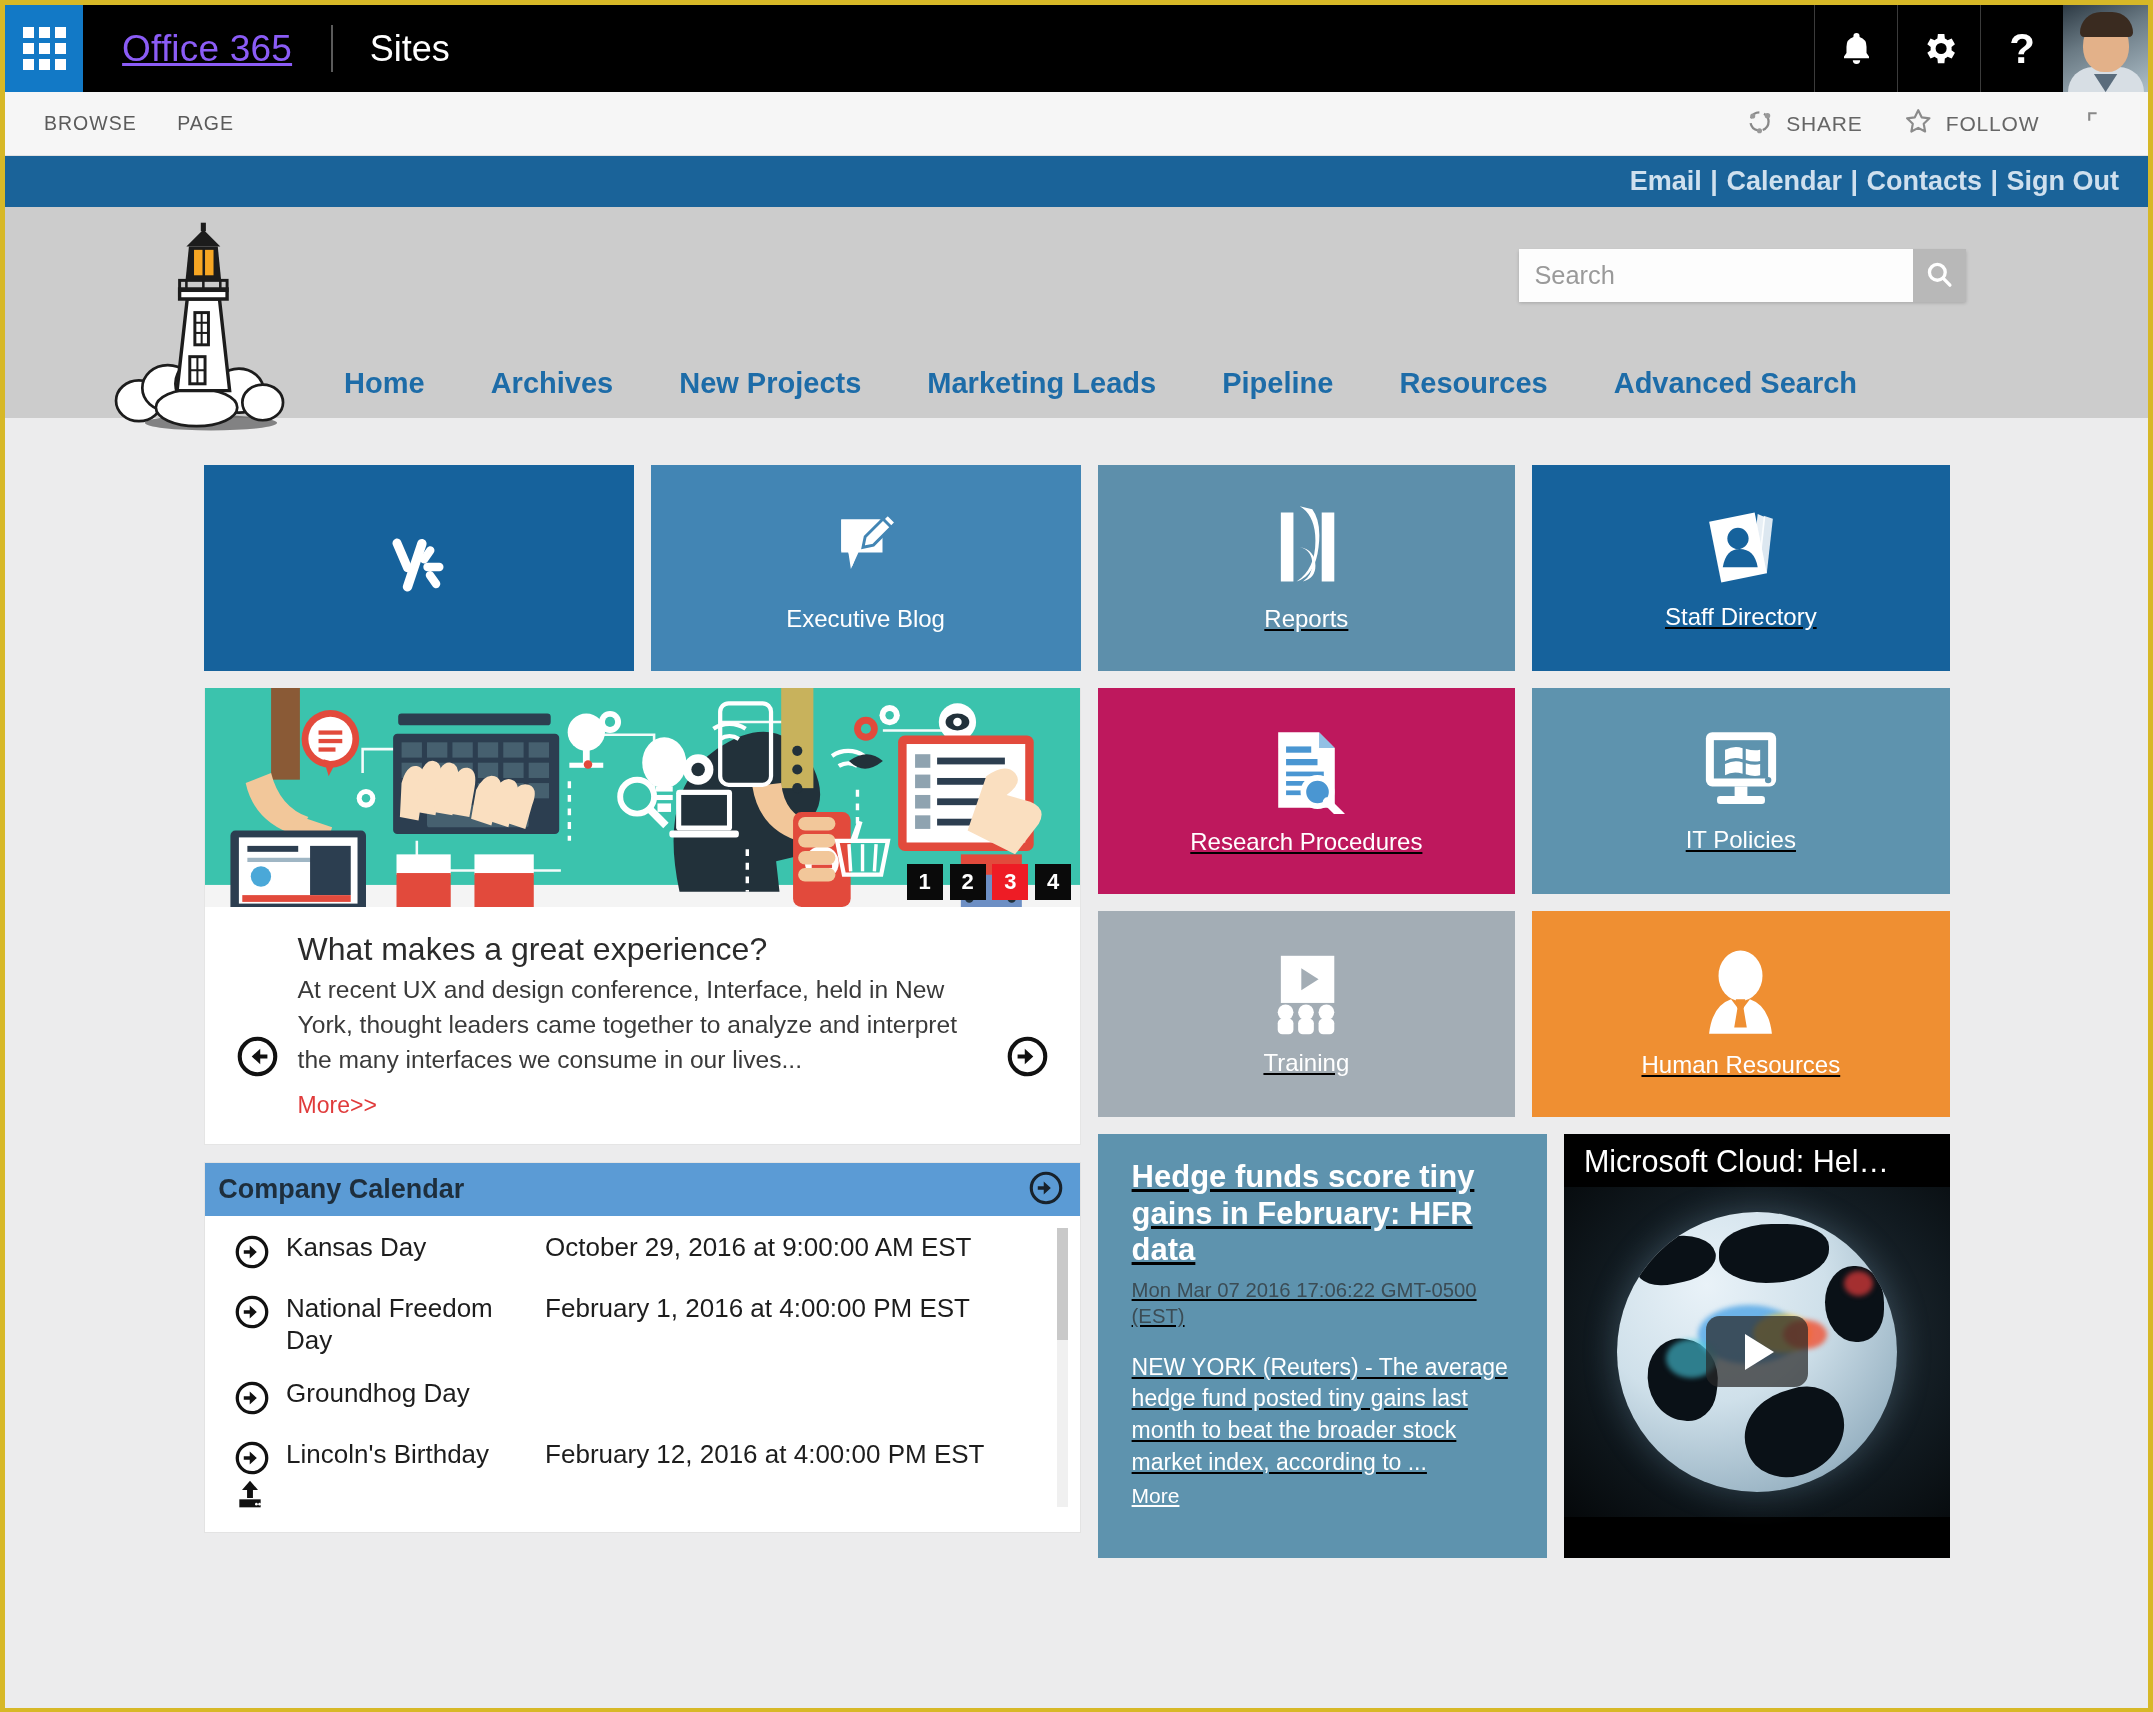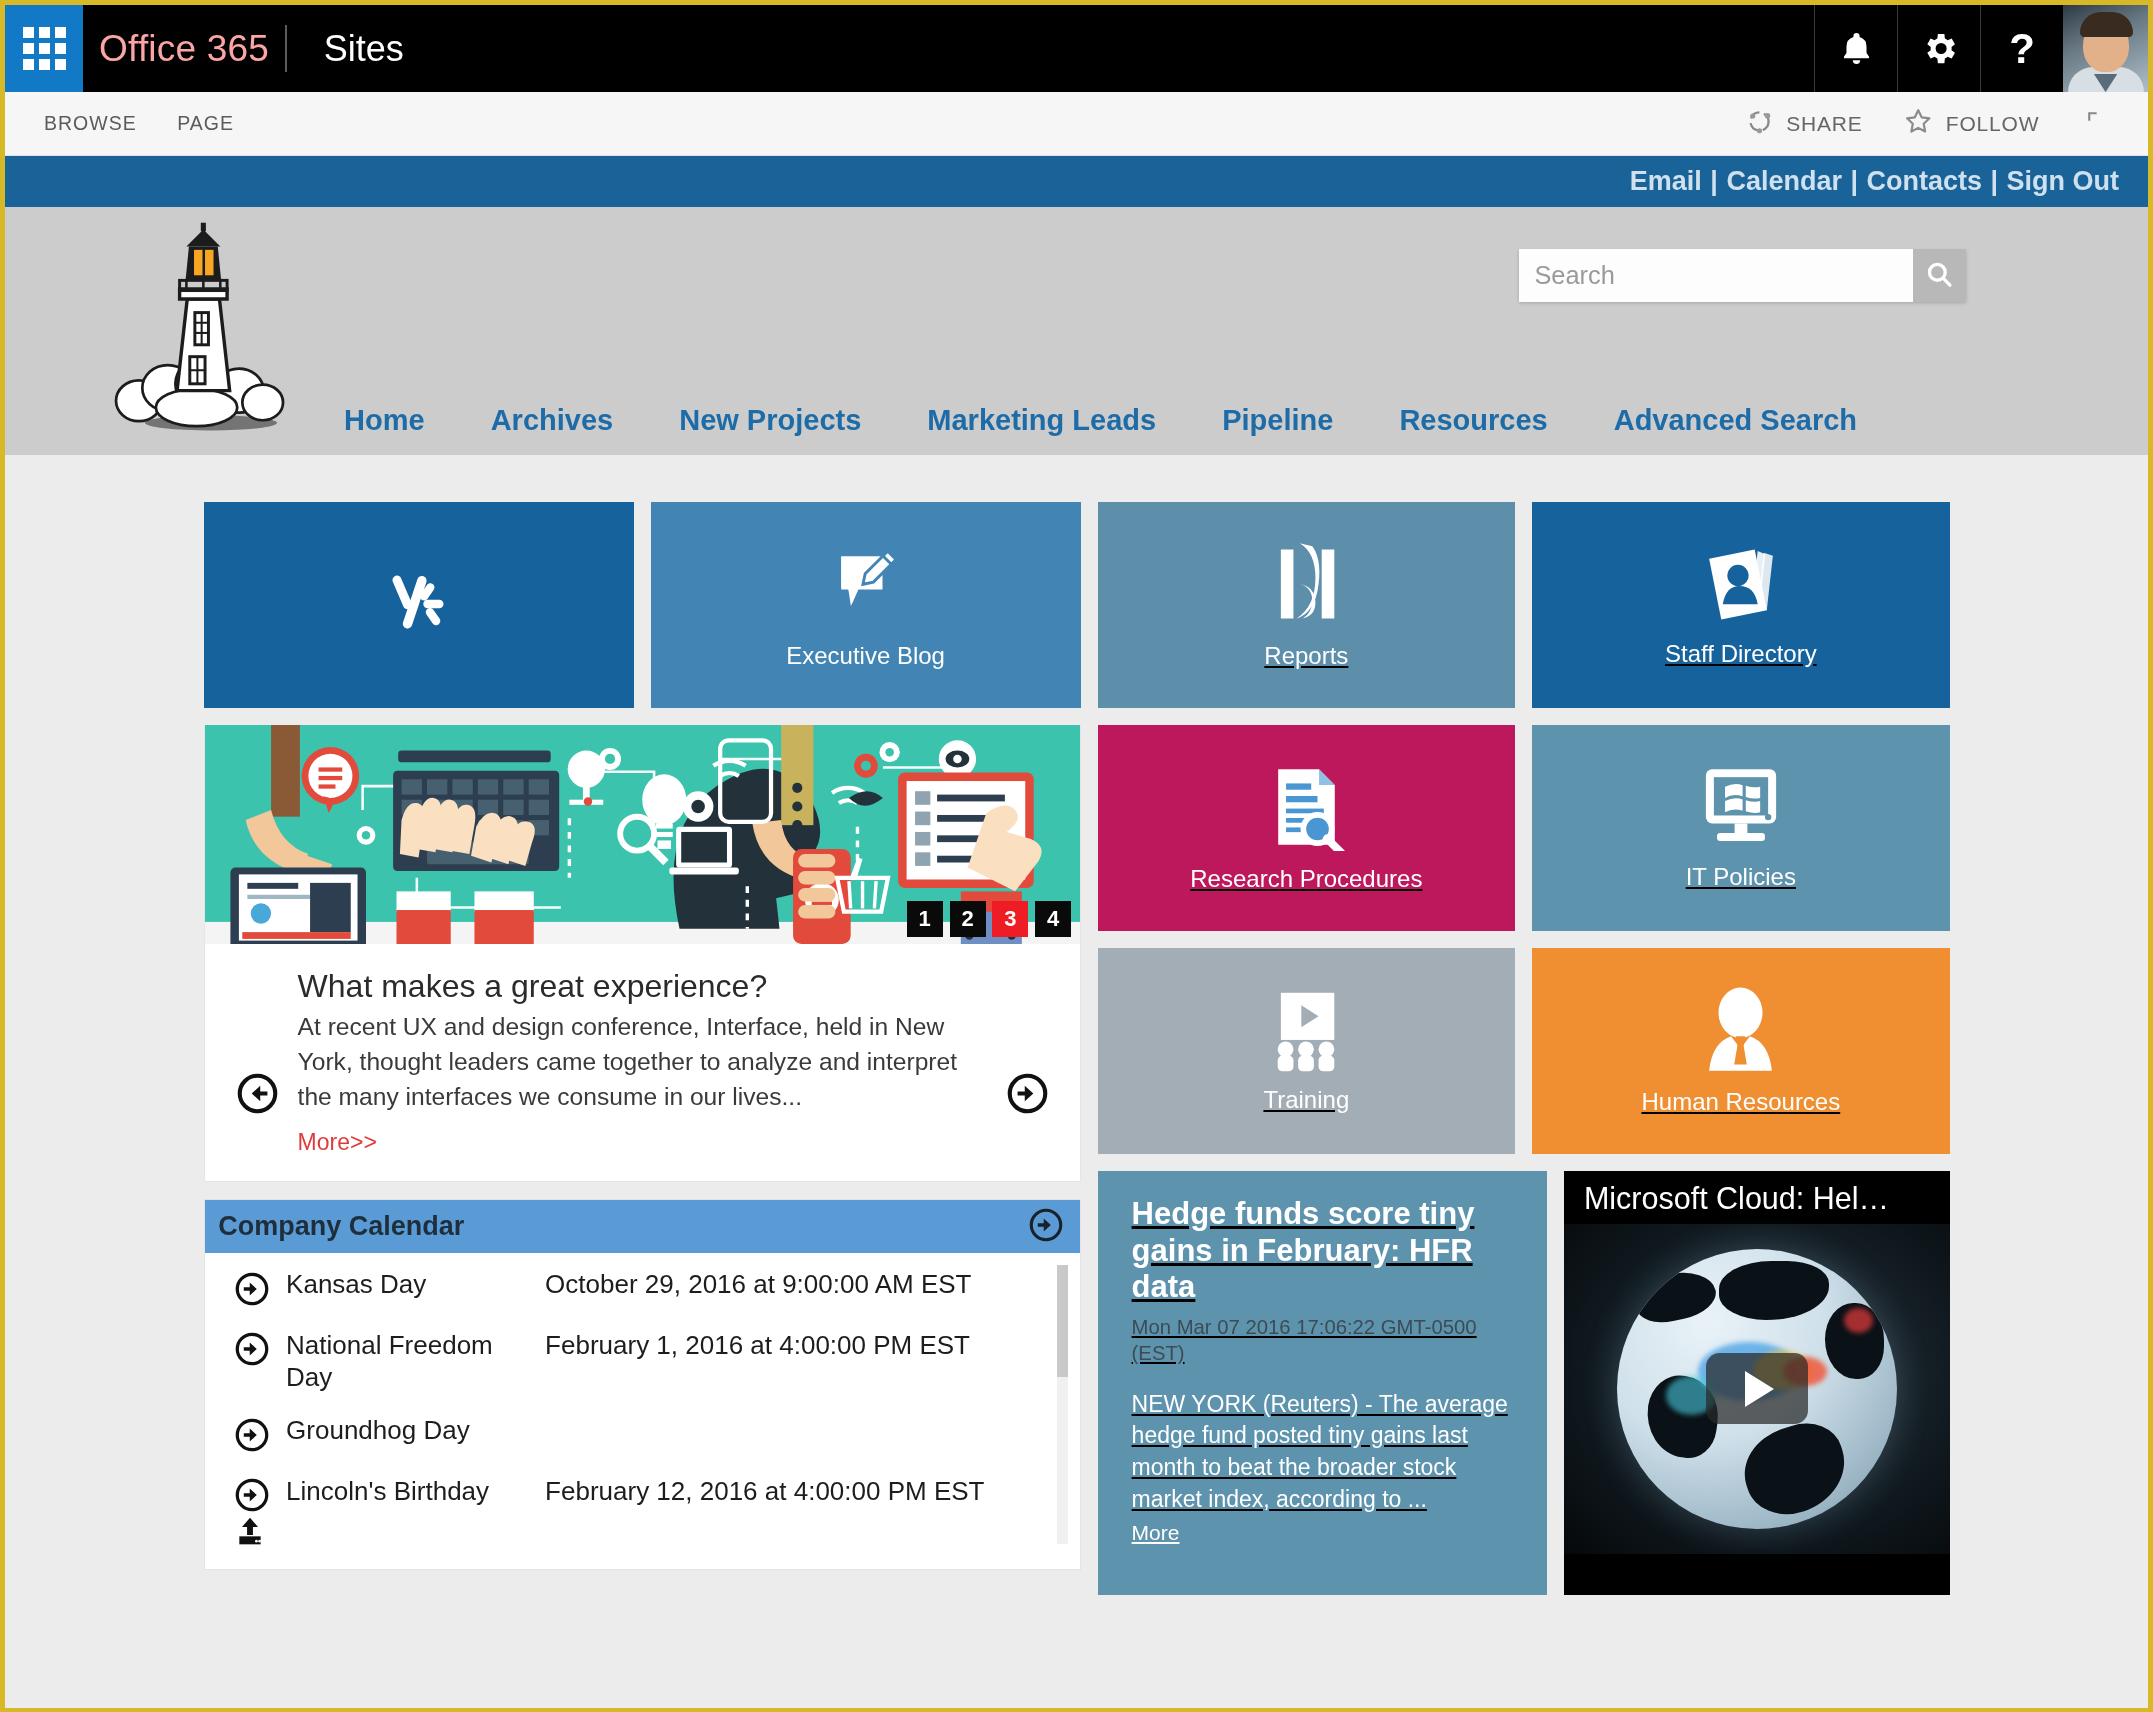--- a/index.html
+++ b/index.html
@@ -42,26 +42,27 @@
     display: grid;
     grid-template-columns: repeat(3, 11px);
     grid-template-rows: repeat(3, 11px);
     gap: 5.1px;
   }
   .waffle-grid i { background: #fff; display: block; }
 
   .suite-brand {
     display: flex;
     align-items: center;
-    padding: 0 16px;
-    color: #fca5a5;
+    padding: 0 39px;
+    color: #8b5cf6;
     font-size: 37px;
     font-weight: 400;
     letter-spacing: 0.2px;
     cursor: pointer;
+    text-decoration: underline;
   }
   .suite-sep {
     width: 1.7px;
     background: #5b5b5b;
     margin: 20.3px 0;
     flex: none;
   }
   .suite-app {
     display: flex;
     align-items: center;
@@ -152,21 +153,21 @@
     color: #cfe0ee;
     font-size: 27px;
     font-weight: bold;
     text-decoration: none;
     cursor: pointer;
   }
   .linkstrip .pipe { color: #cfe0ee; font-size: 27px; font-weight: bold; margin: 0 8.5px; }
 
   
   .brandband {
-    height: 248px;
+    height: 211px;
     background: #cccccc;
     position: relative;
   }
   .logo {
     position: absolute; left: 100px; top: 13.6px;
     width: 195px; height: 212px;
   }
   .searchwrap {
     position: absolute; right: 182px; top: 42px;
     display: flex; align-items: stretch;

